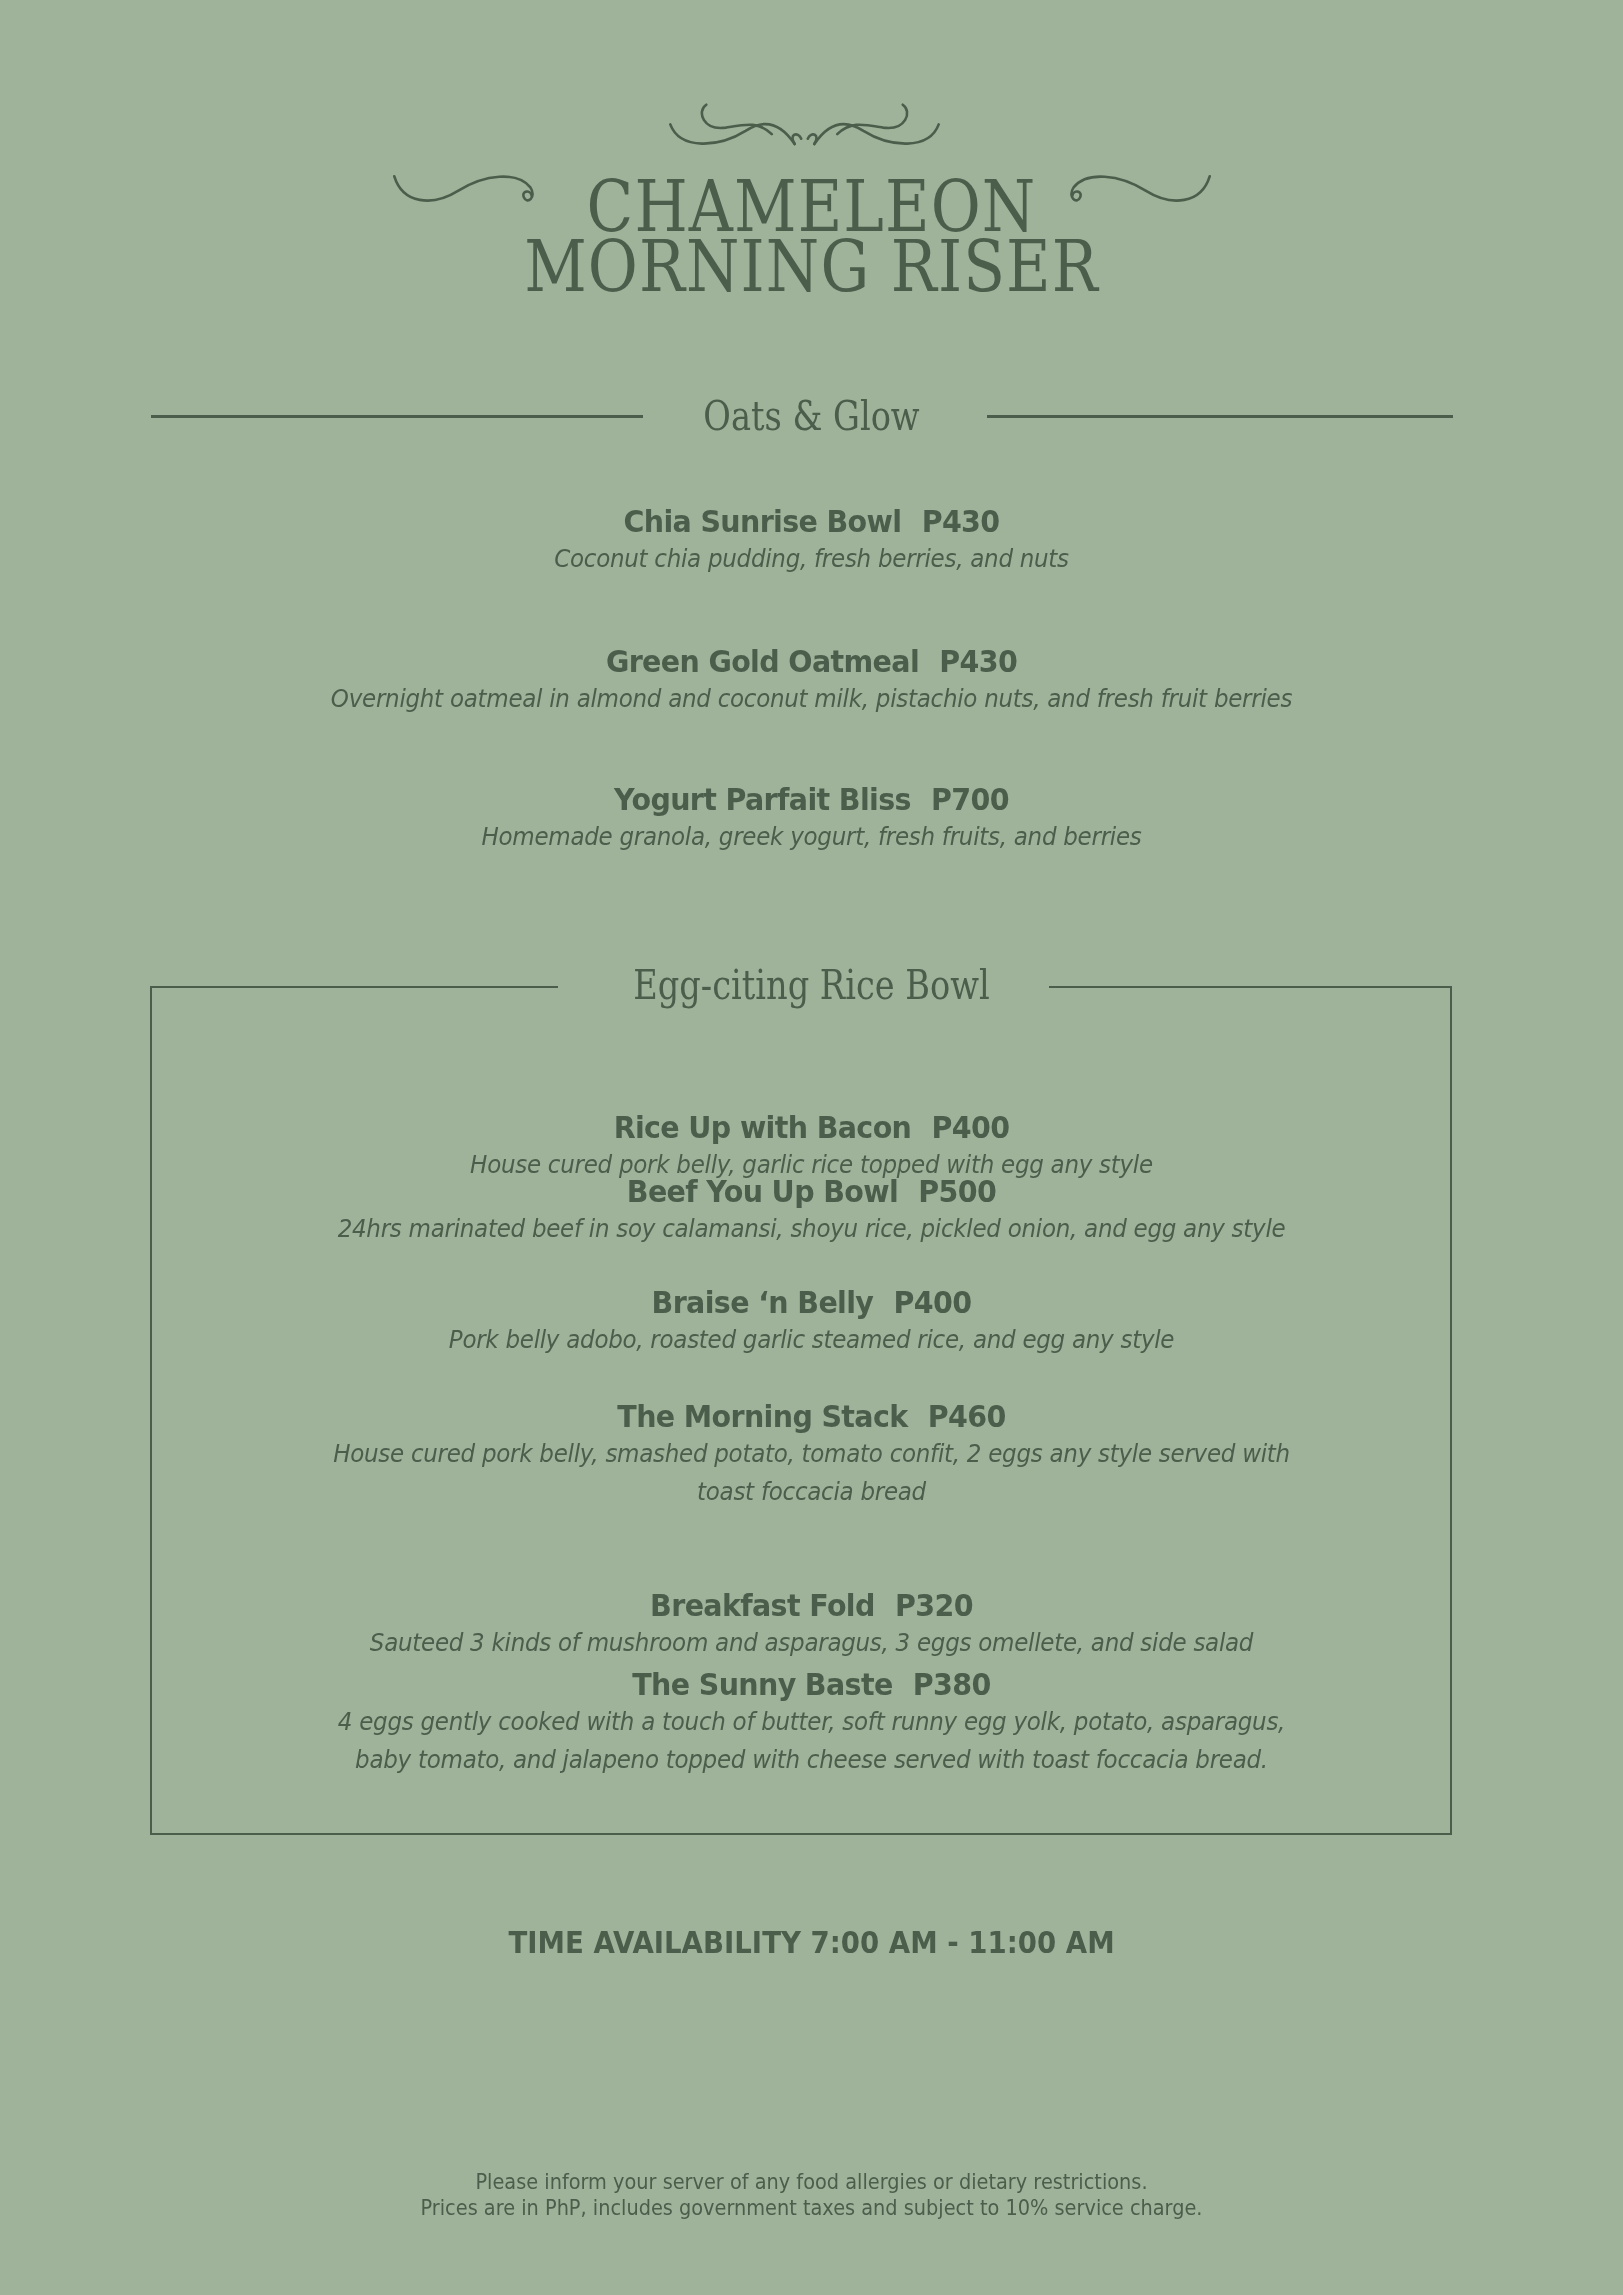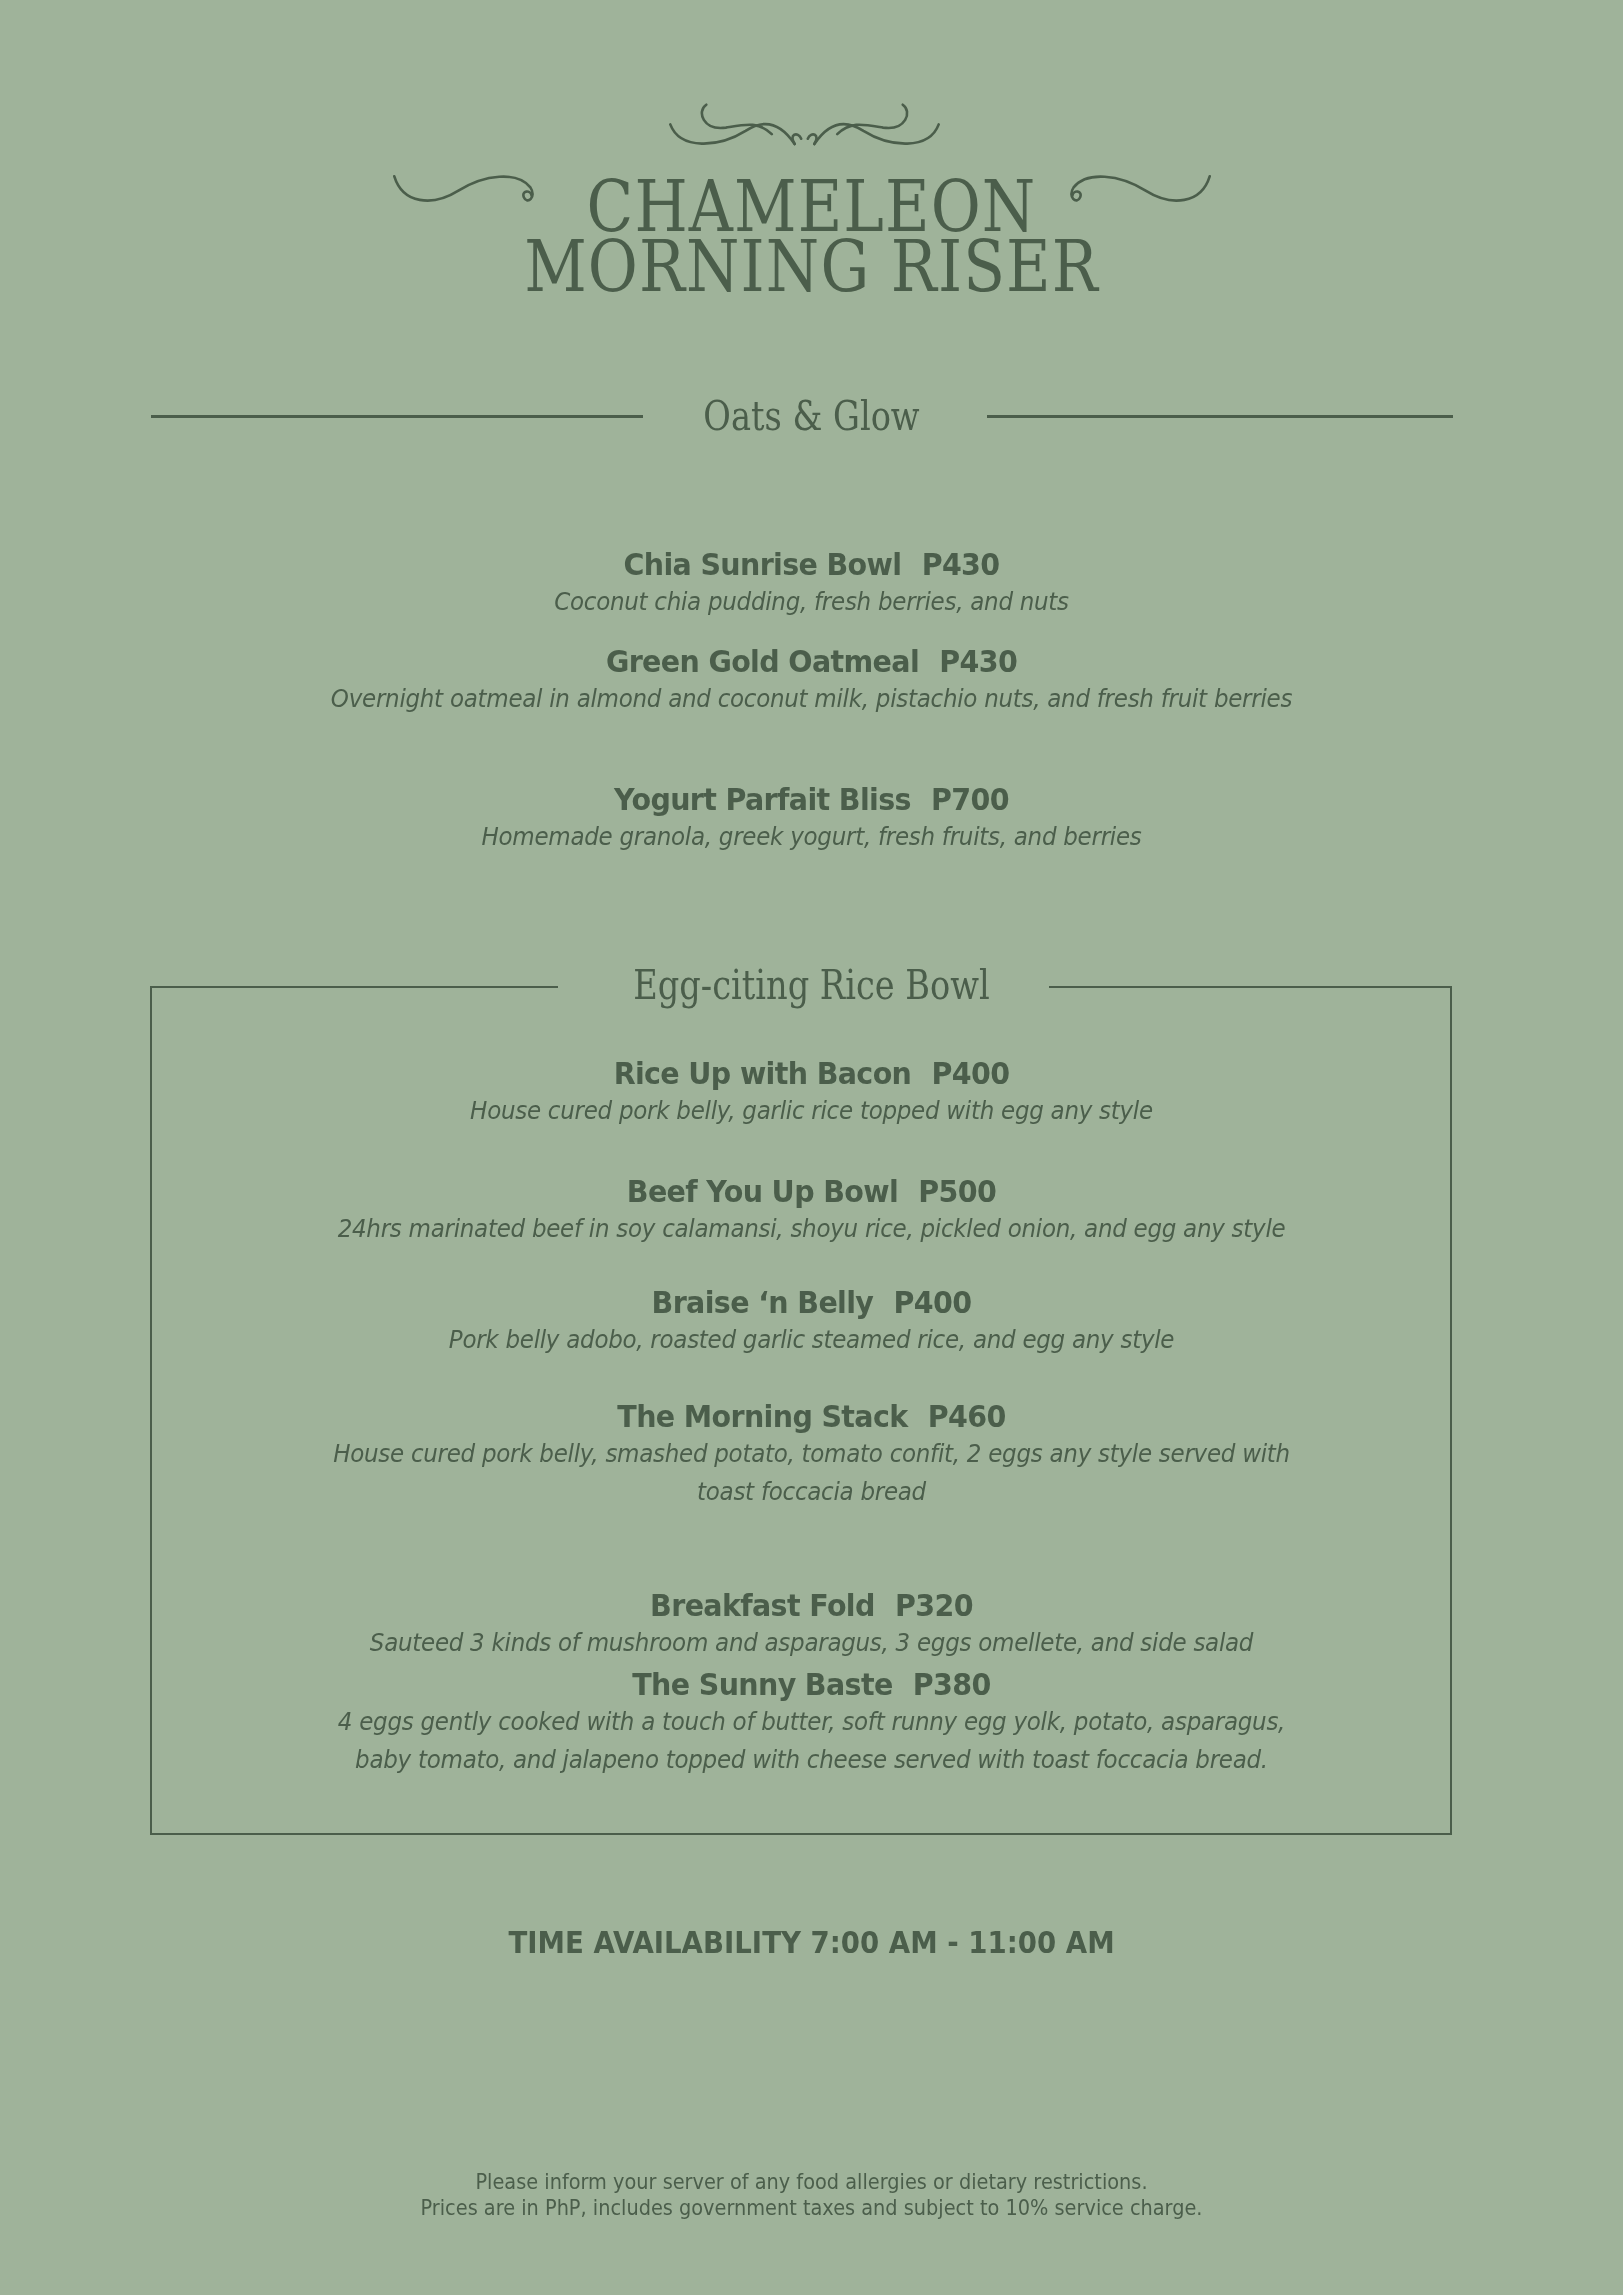--- a/index.html
+++ b/index.html
@@ -74,38 +74,38 @@
 
 <div class="abs center-x" style="top:177px">
   <div class="title-line">CHAMELEON</div>
   <div class="title-line">MORNING RISER</div>
 </div>
 
 <div class="rule" style="left:151px;top:415px;width:492px"></div>
 <div class="rule" style="left:987px;top:415px;width:466px"></div>
 <div class="abs center-x section-heading" style="top:393px">Oats &amp; Glow</div>
 
-<div class="abs center-x" style="top:545px">
+<div class="abs center-x" style="top:502px">
   <div class="item-name"><span>Chia Sunrise Bowl</span><span class="price">P430</span></div>
   <div class="item-desc">Coconut chia pudding, fresh berries, and nuts</div>
 </div>
 <div class="abs center-x" style="top:642px">
   <div class="item-name"><span>Green Gold Oatmeal</span><span class="price">P430</span></div>
   <div class="item-desc">Overnight oatmeal in almond and coconut milk, pistachio nuts, and fresh fruit berries</div>
 </div>
 <div class="abs center-x" style="top:780px">
   <div class="item-name"><span>Yogurt Parfait Bliss</span><span class="price">P700</span></div>
   <div class="item-desc">Homemade granola, greek yogurt, fresh fruits, and berries</div>
 </div>
 
 <div class="box"></div>
 <div class="box-gap"></div>
 <div class="abs center-x section-heading" style="top:962px">Egg-citing Rice Bowl</div>
 
-<div class="abs center-x" style="top:1054px">
+<div class="abs center-x" style="top:1108px">
   <div class="item-name"><span>Rice Up with Bacon</span><span class="price">P400</span></div>
   <div class="item-desc">House cured pork belly, garlic rice topped with egg any style</div>
 </div>
 <div class="abs center-x" style="top:1172px">
   <div class="item-name"><span>Beef You Up Bowl</span><span class="price">P500</span></div>
   <div class="item-desc">24hrs marinated beef in soy calamansi, shoyu rice, pickled onion, and egg any style</div>
 </div>
 <div class="abs center-x" style="top:1283px">
   <div class="item-name"><span>Braise ‘n Belly</span><span class="price">P400</span></div>
   <div class="item-desc">Pork belly adobo, roasted garlic steamed rice, and egg any style</div>

